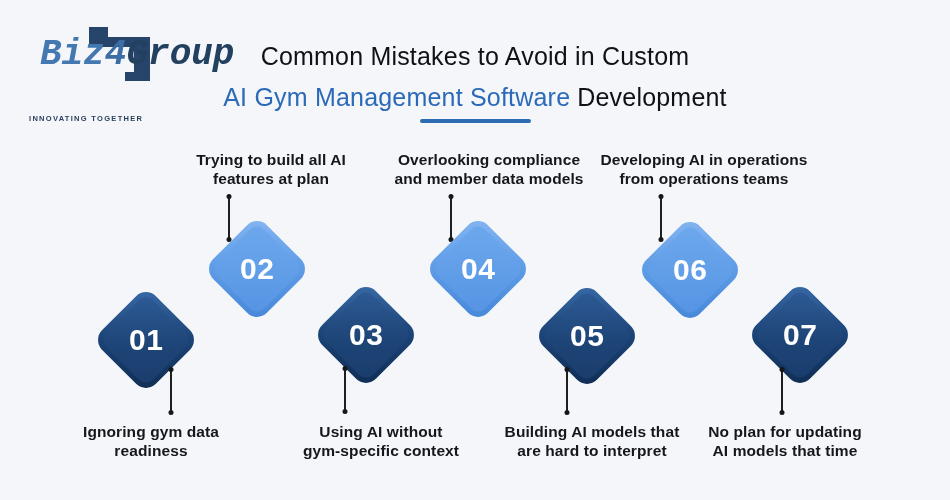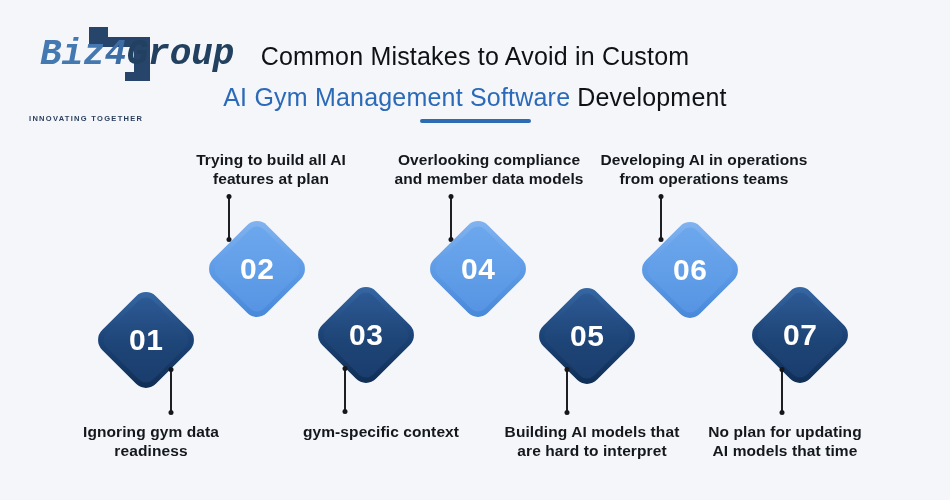--- a/index.html
+++ b/index.html
@@ -122,20 +122,21 @@
   <div class="connector" style="left:170px;top:370px;height:42px;"></div>
   <div class="connector" style="left:344px;top:369px;height:42px;"></div>
   <div class="connector" style="left:566px;top:370px;height:42px;"></div>
   <div class="connector" style="left:781px;top:370px;height:42px;"></div>
 
   <div class="label" style="left:36px;top:423px;">
     <div>Ignoring gym data</div>
     <div>readiness</div>
   </div>
   <div class="label" style="left:266px;top:423px;">
+    <div>Using AI without</div>
     <div>gym-specific context</div>
   </div>
   <div class="label" style="left:477px;top:423px;">
     <div>Building AI models that</div>
     <div>are hard to interpret</div>
   </div>
   <div class="label" style="left:670px;top:423px;">
     <div>No plan for updating</div>
     <div>AI models that time</div>
   </div>

